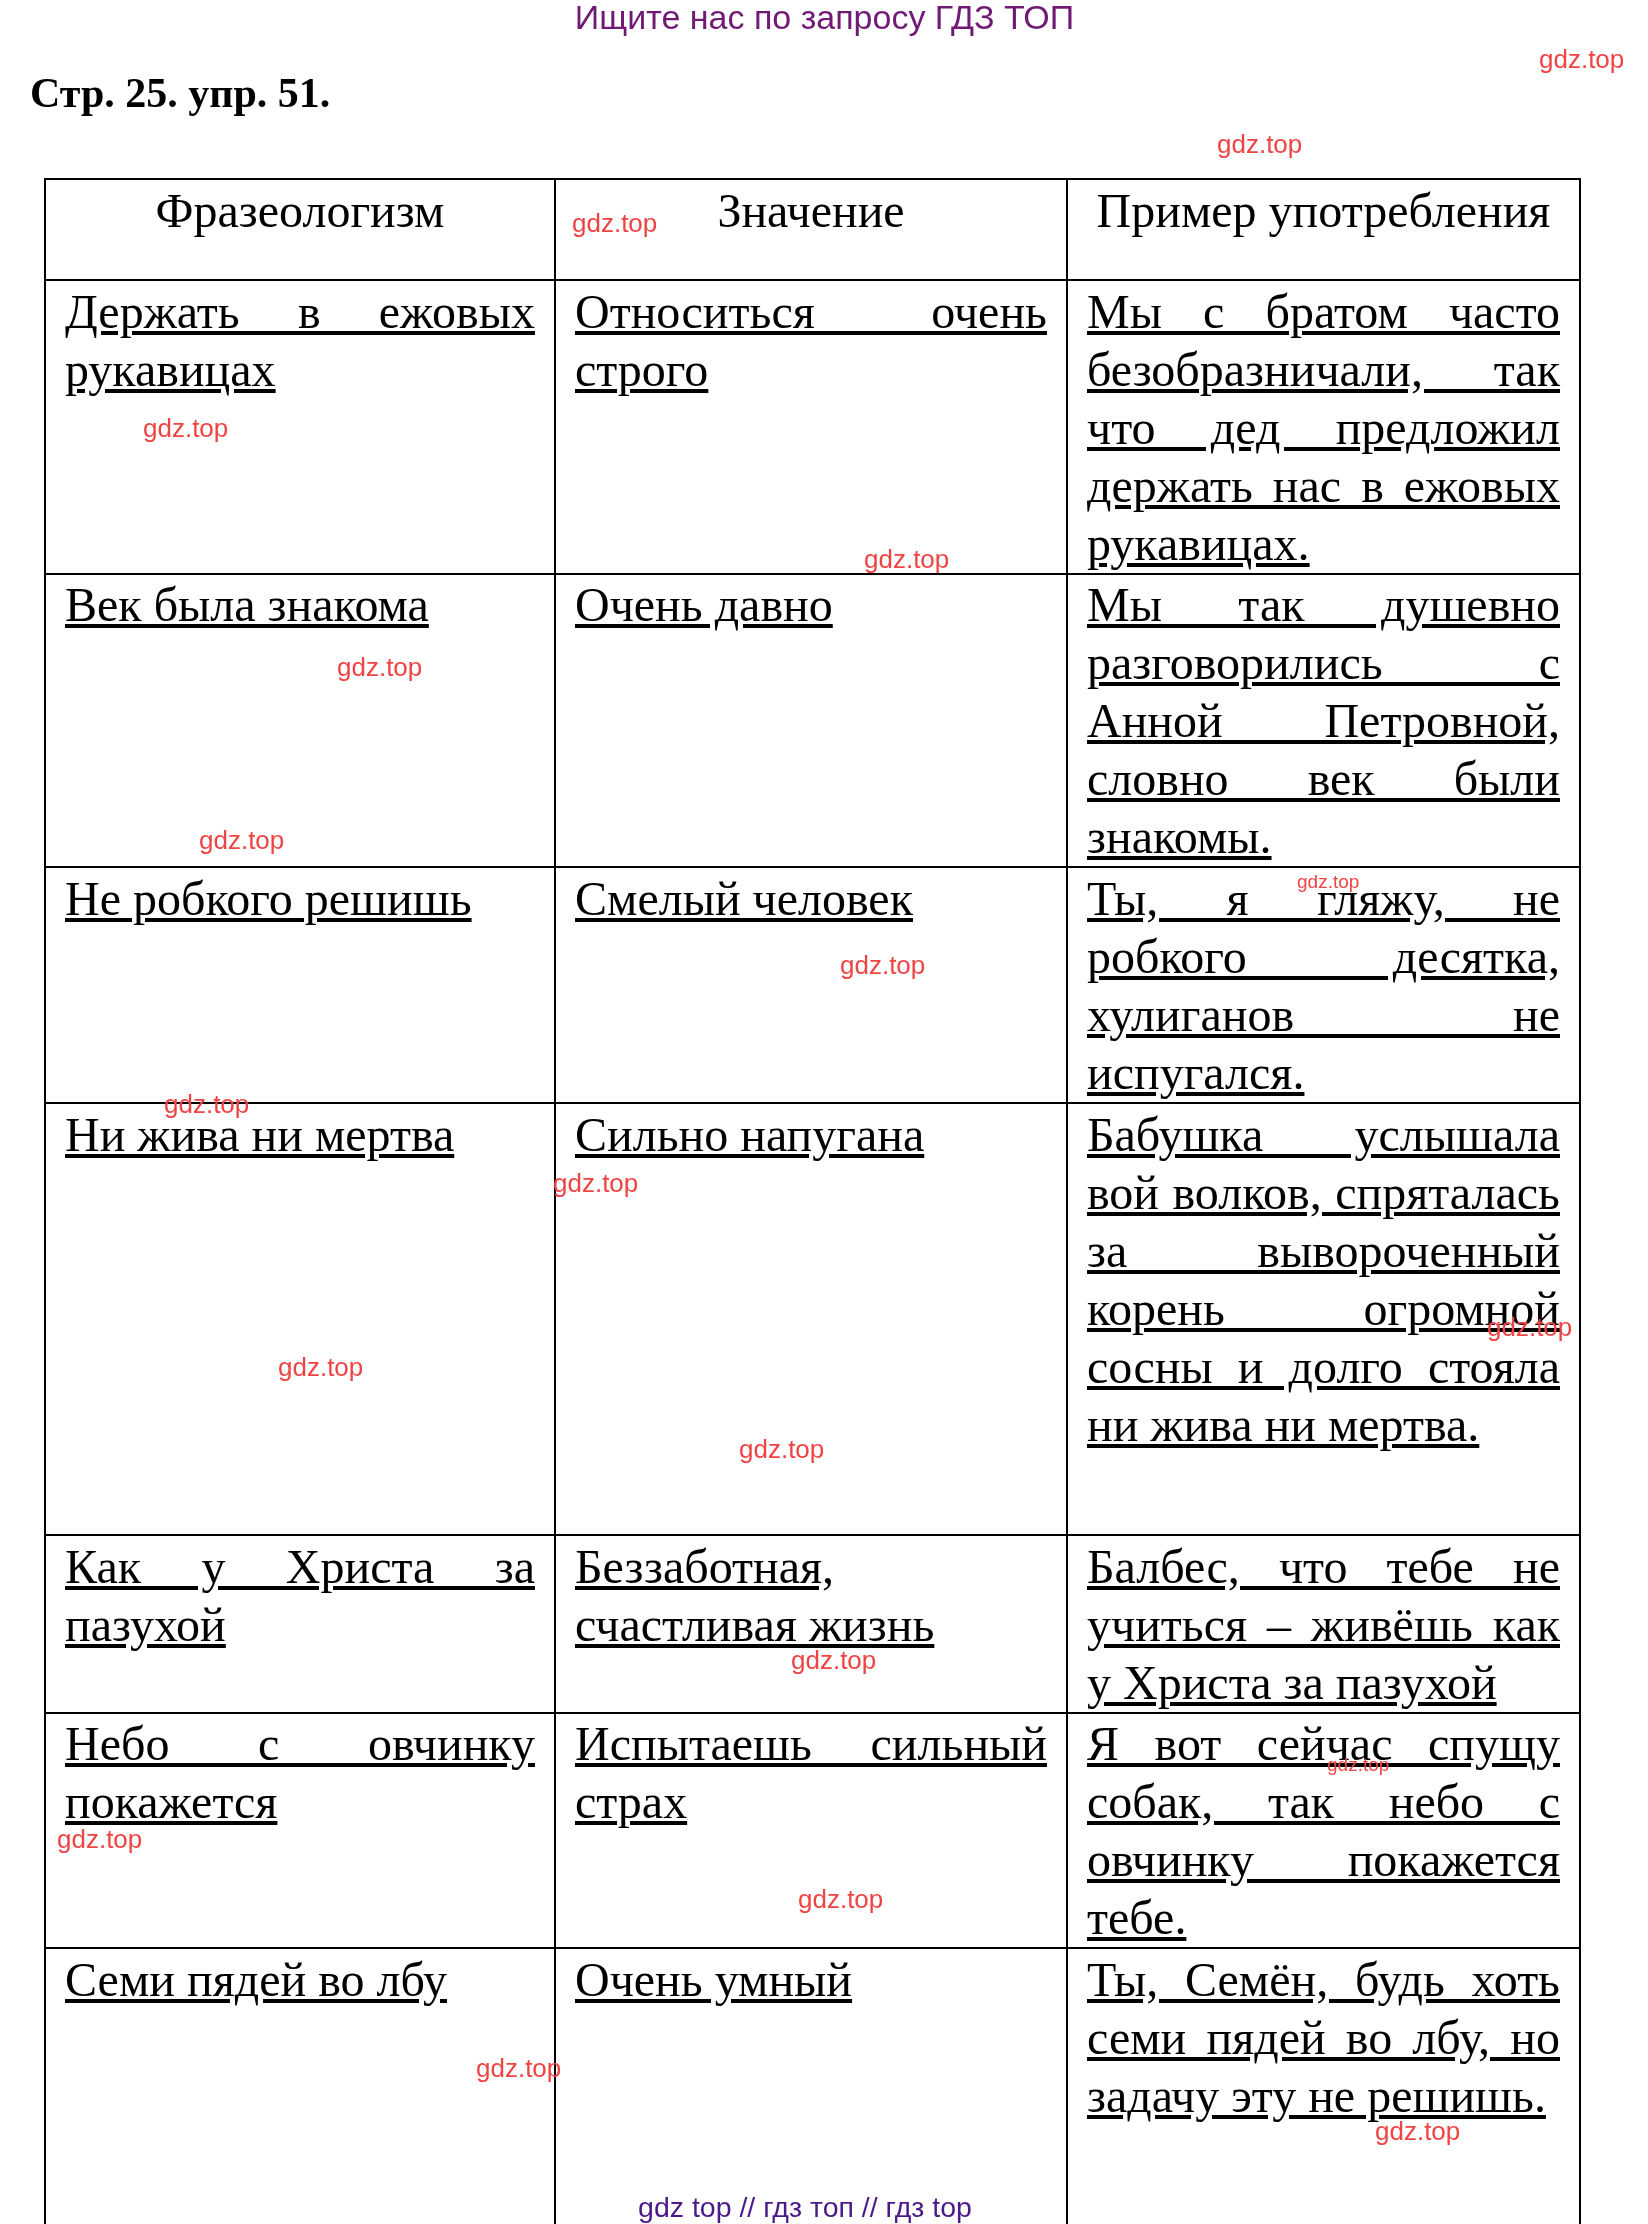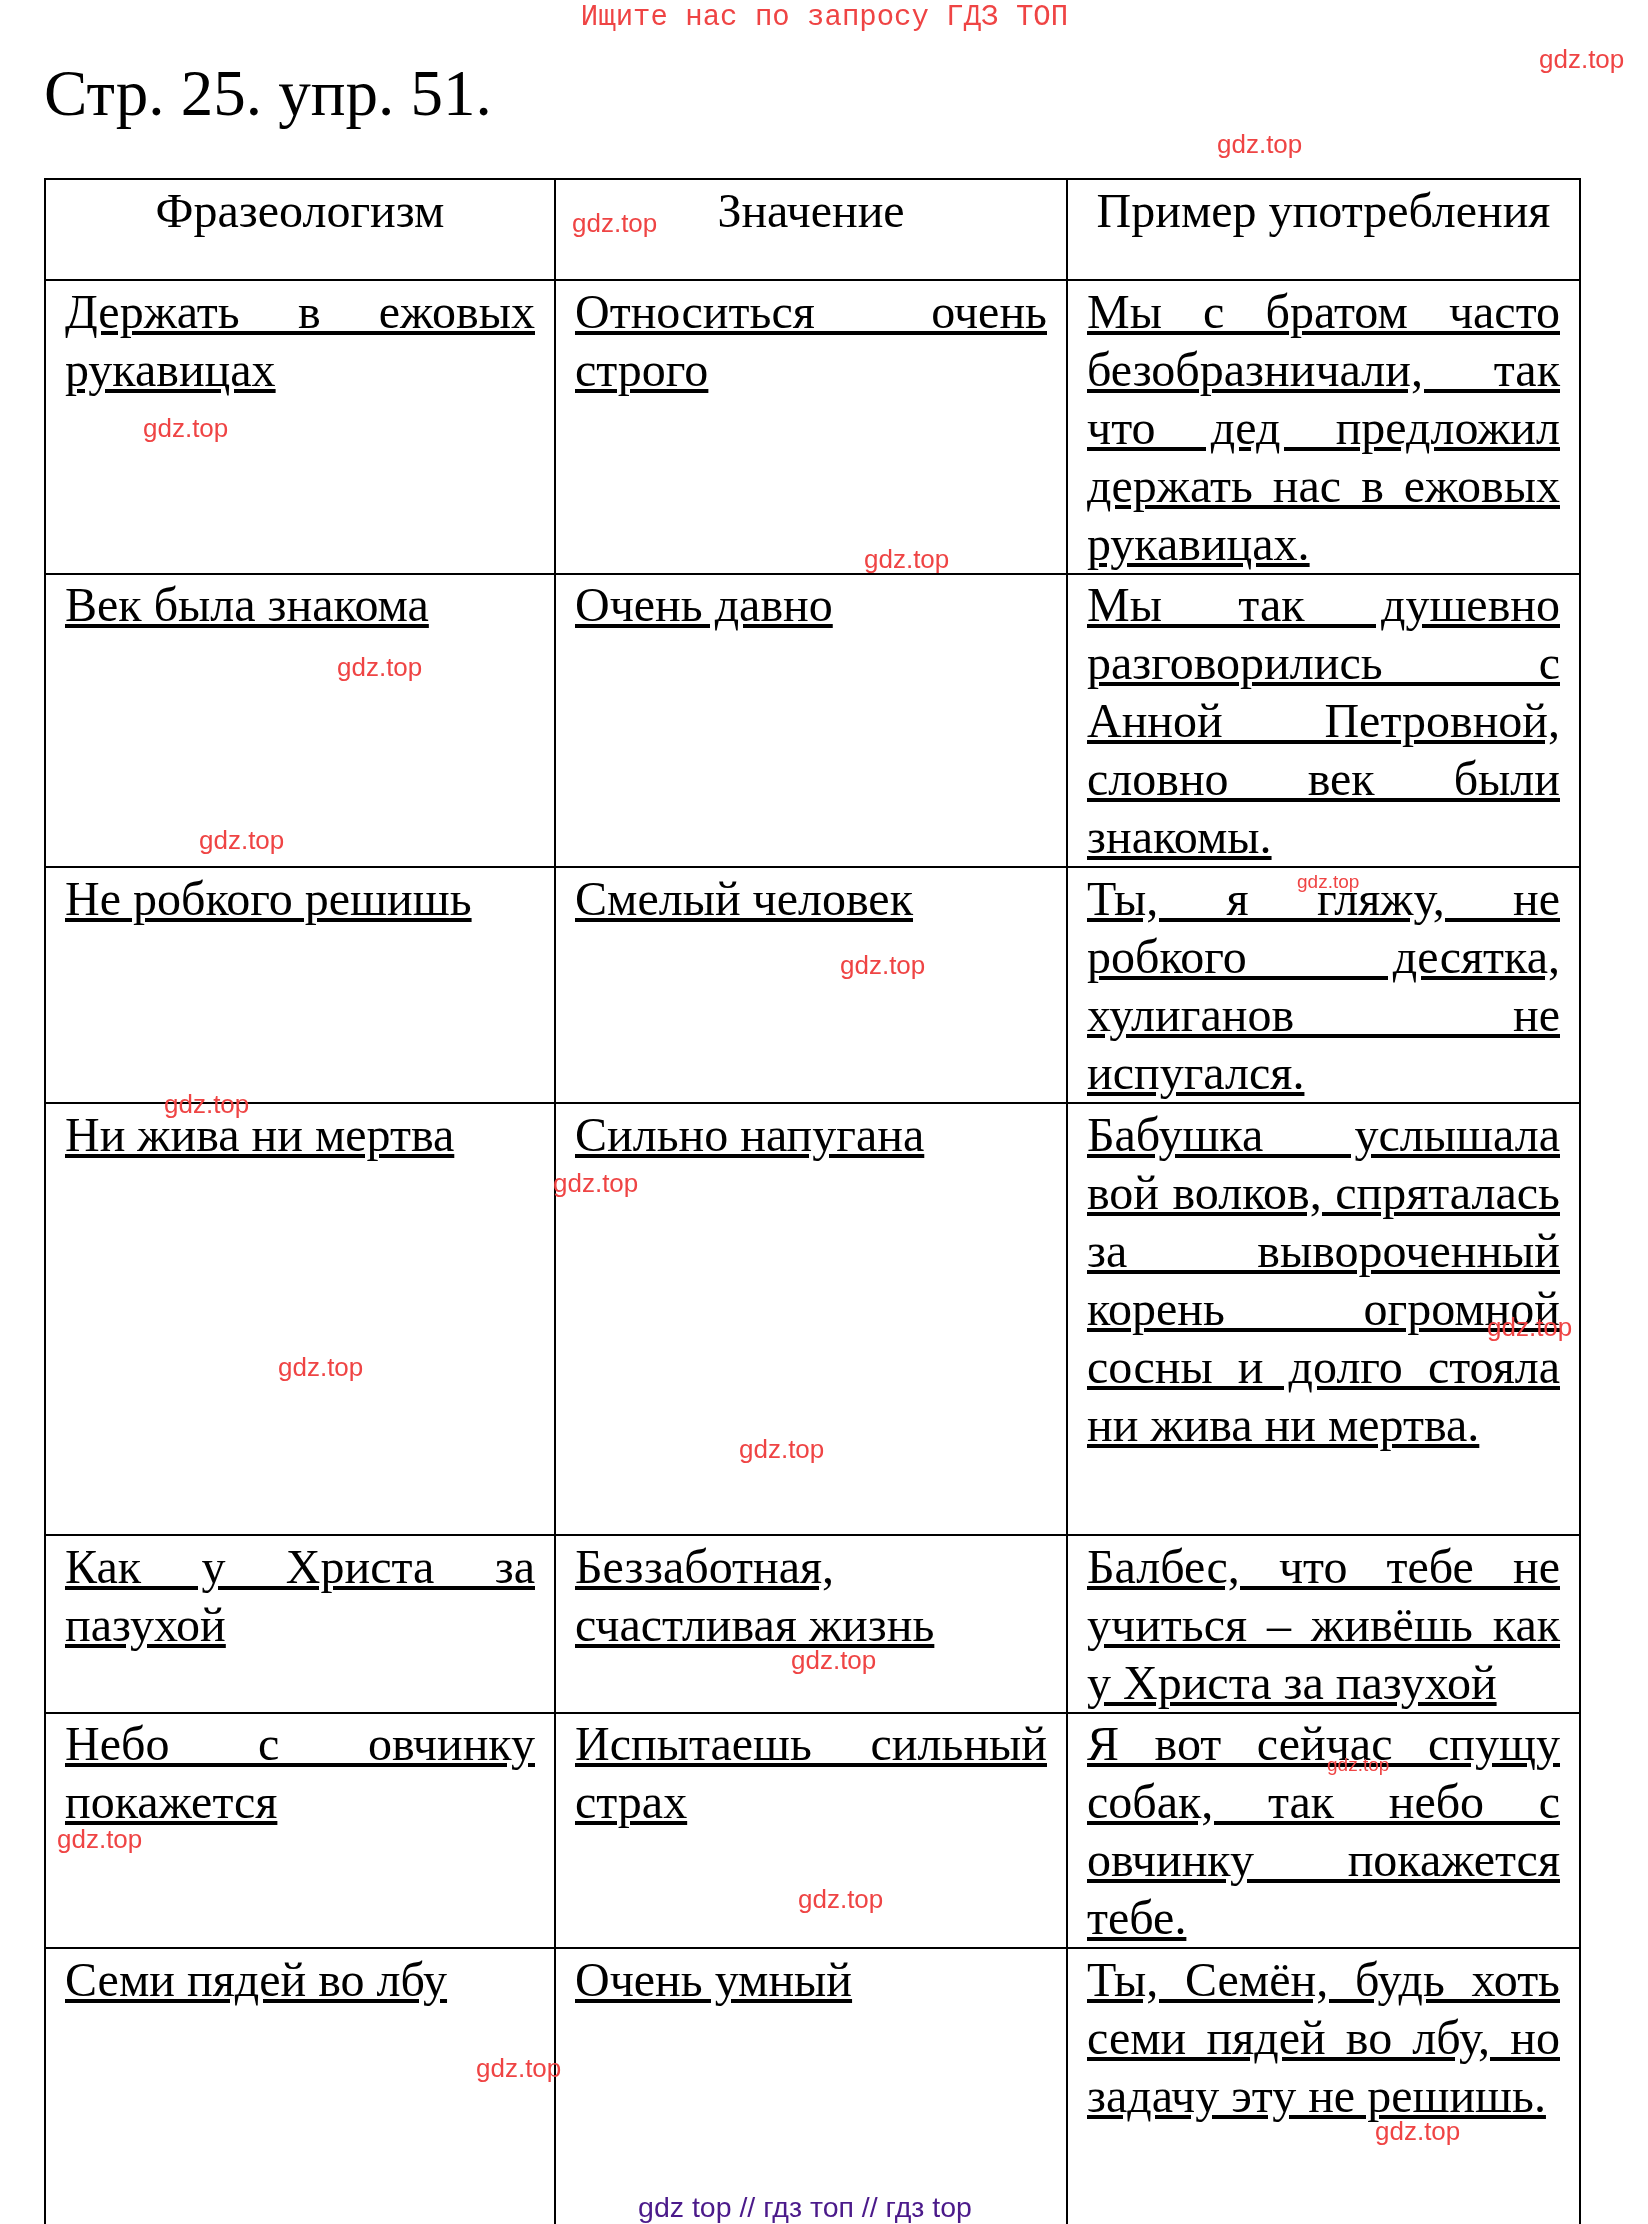--- a/index.html
+++ b/index.html
@@ -1,18 +1,18 @@
 <!DOCTYPE html>
 <html style="font-size:14px"><head>
 <meta charset="utf-8">
 <style>
   html,body{margin:0;padding:0;background:#fff;}
   body{width:1649px;height:2225px;position:relative;overflow:hidden;font-family:"Liberation Serif",serif;color:#000;}
-  .banner{position:absolute;top:0;left:0;width:1649px;text-align:center;font-family:Liberation Mono, monospace;color:#ef4444;font-size:29px;line-height:35px;}
-  .title{position:absolute;left:44px;top:59px;font-size:65px;font-weight:normal;line-height:69px;}
+  .banner{position:absolute;top:0;left:0;width:1649px;text-align:center;font-family:Liberation Sans, sans-serif;color:#701a75;font-size:34px;line-height:35px;}
+  .title{position:absolute;left:30px;top:59px;font-size:42px;font-weight:bold;line-height:69px;}
   .wm{position:absolute;font-family:"Liberation Sans",sans-serif;font-size:26px;color:#ef4444;line-height:29px;white-space:nowrap;}
   .wm.small{font-size:19px;}
   table{position:absolute;left:44px;top:178px;width:1535px;border-collapse:collapse;table-layout:fixed;}
   td,th{border:2.6px solid #000;vertical-align:top;padding:1.7px 19px 0 19px;font-size:48px;line-height:58px;font-weight:normal;}
   th{text-align:center;}
   td{text-align:justify;text-align-last:left;text-decoration:underline;}
   col.c1{width:510px;} col.c2{width:512px;} col.c3{width:513px;}
   .footer{position:absolute;top:2190px;left:0;width:1610px;text-align:center;font-family:"Liberation Sans",sans-serif;font-size:28.5px;color:#4b1a8a;line-height:35px;}
 </style>
 </head>

